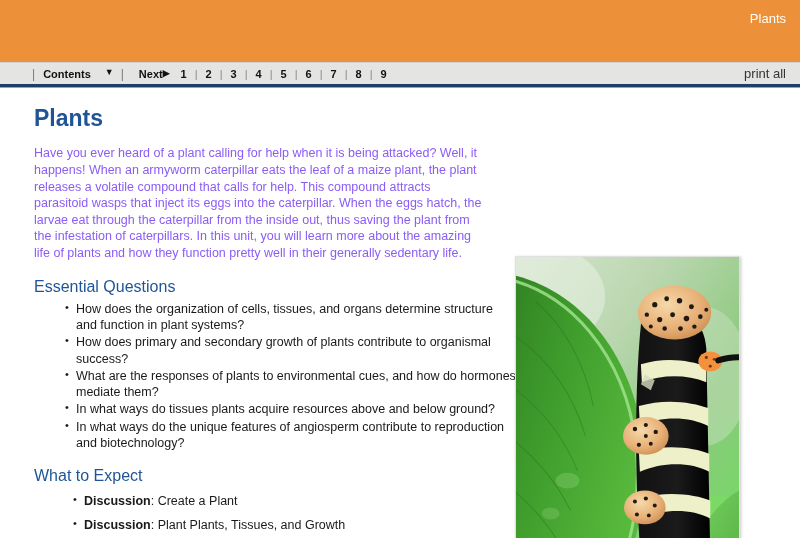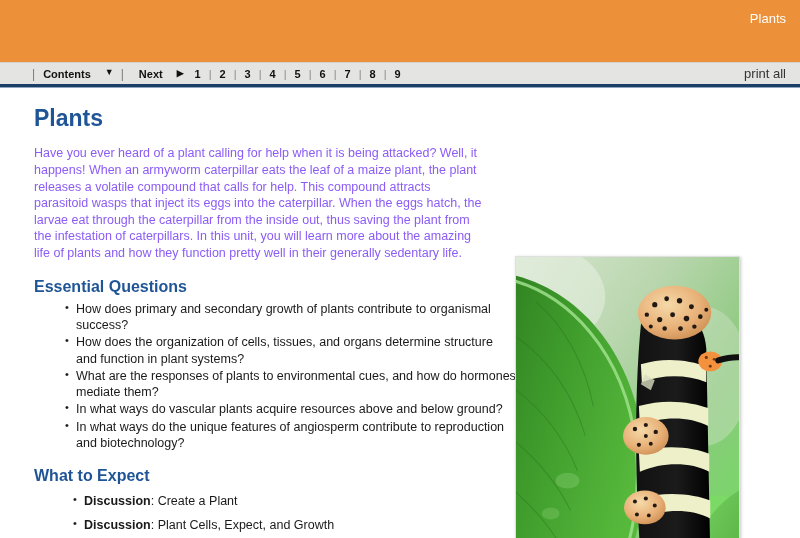--- a/index.html
+++ b/index.html
@@ -79,21 +79,21 @@
   .caret-down {
     font-size: 9px;
     line-height: 1;
   }
   .next-btn {
     font-weight: bold;
     color: #111111;
     cursor: pointer;
     display: inline-flex;
     align-items: center;
-    gap: 14px;
+    gap: 0;
     margin-right: 10px;
     padding-left: 8px;
   }
   .caret-right {
     font-size: 9px;
     line-height: 1;
   }
   .page-nums {
     display: inline-flex;
     align-items: center;
@@ -137,21 +137,21 @@
     font-size: 12.5px;
     line-height: 1.33;
     margin: 14px 0 0 0;
     width: 452px;
     color: #8b5cf6;
     text-align: left;
   }
   h2.section-title {
     color: #1f5496;
     font-size: 16px;
-    font-weight: bold;
+    font-weight: normal;
     margin: 15px 0 0 0;
     line-height: 1.2;
   }
   ul.bullets {
     margin: 5px 0 0 0;
     padding-left: 31px;
     list-style: none;
     width: 452px;
   }
   ul.bullets li {
@@ -231,31 +231,31 @@
 <div class="blue-rule"></div>
 
 <div class="content">
 
   <h1 class="page-title">Plants</h1>
 
   <p class="intro">Have you ever heard of a plant calling for help when it is being attacked? Well, it happens! When an armyworm caterpillar eats the leaf of a maize plant, the plant releases a volatile compound that calls for help. This compound attracts parasitoid wasps that inject its eggs into the caterpillar. When the eggs hatch, the larvae eat through the caterpillar from the inside out, thus saving the plant from the infestation of caterpillars. In this unit, you will learn more about the amazing life of plants and how they function pretty well in their generally sedentary life.</p>
 
   <h2 class="section-title">Essential Questions</h2>
   <ul class="bullets" id="essential-questions-list">
+      <li>How does the organization of cells, tissues, and organs determine structure and function in plant systems?</li>
       <li>How does primary and secondary growth of plants contribute to organismal success?</li>
-      <li>How does the organization of cells, tissues, and organs determine structure and function in plant systems?</li>
       <li>What are the responses of plants to environmental cues, and how do hormones mediate them?</li>
-      <li>In what ways do vascular plants acquire resources above and below ground?</li>
+      <li>In what ways do tissues plants acquire resources above and below ground?</li>
       <li>In what ways do the unique features of angiosperm contribute to reproduction and biotechnology?</li>
     </ul>
 
   <h2 class="section-title">What to Expect</h2>
   <ul class="bullets expect" id="what-to-expect-list">
       <li><b>Discussion</b><span>: Create a Plant</span></li>
-      <li><b>Discussion</b><span>: Plant Cells, Expect, and Growth</span></li>
+      <li><b>Discussion</b><span>: Plant Plants, Tissues, and Growth</span></li>
     </ul>
 
   <div class="figure">
     <svg viewBox="0 0 225 328" preserveAspectRatio="none">
       <defs>
         <linearGradient id="bgGrad" x1="0" y1="0" x2="1" y2="1">
           <stop offset="0%" stop-color="#d7e6cf"></stop>
           <stop offset="35%" stop-color="#b9d6ae"></stop>
           <stop offset="65%" stop-color="#8cc97e"></stop>
           <stop offset="100%" stop-color="#6fdd5e"></stop>

